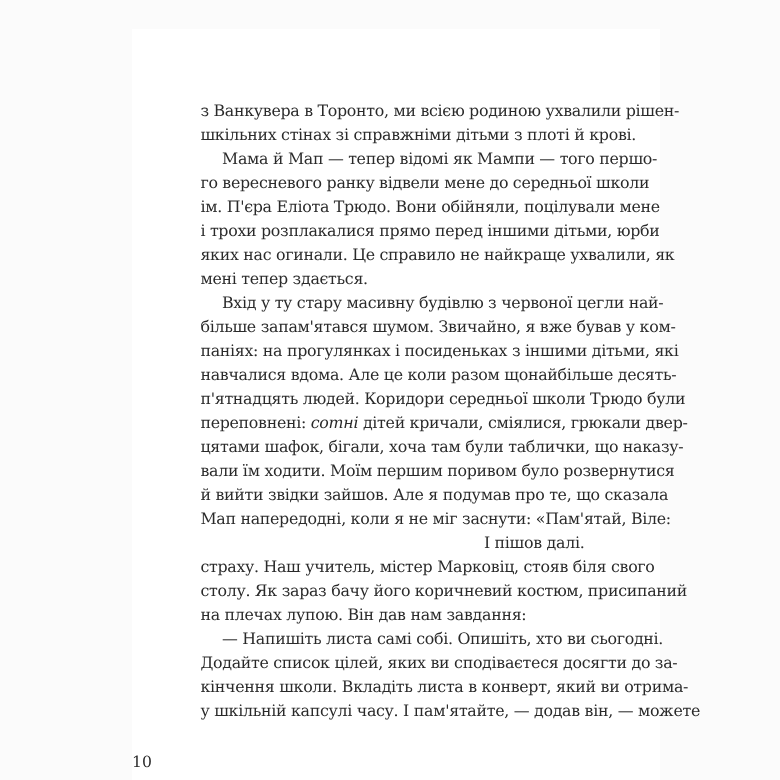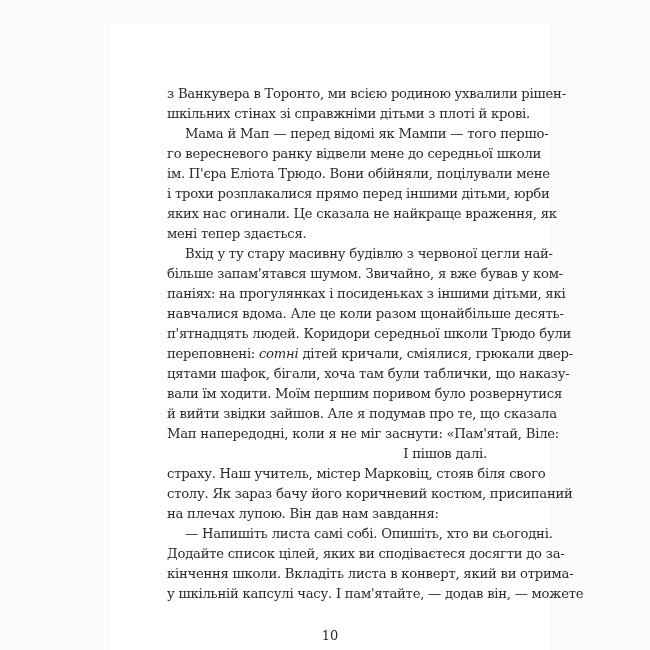--- a/index.html
+++ b/index.html
@@ -41,39 +41,38 @@
     }
     .indent {
       padding-left: 18px;
       text-align: right;
     }
     .page-number {
       position: absolute;
       left: 0;
       width: 440px;
       top: 604px;
-      text-align: center;
       font-family: "DejaVu Serif", "Liberation Serif", serif;
       font-size: 13px;
       color: #2a2a2a;
     }
     em { }
   </style>
 </head>
 <body>
 
 <div class="page">
   <div class="text-block">
     <span class="line justify">з Ванкувера в Торонто, ми всією родиною ухвалили рішен-</span>
     <span class="line">шкільних стінах зі справжніми дітьми з плоті й крові.</span>
-    <span class="line justify indent">Мама й Мап — перед відомі як Мампи — того першо-</span>
+    <span class="line justify indent">Мама й Мап — тепер відомі як Мампи — того першо-</span>
     <span class="line justify">го вересневого ранку відвели мене до середньої школи</span>
     <span class="line justify">ім. П'єра Еліота Трюдо. Вони обійняли, поцілували мене</span>
     <span class="line justify">і трохи розплакалися прямо перед іншими дітьми, юрби</span>
-    <span class="line justify">яких нас огинали. Це сказала не найкраще враження, як</span>
+    <span class="line justify">яких нас огинали. Це справило не найкраще ухвалили, як</span>
     <span class="line">мені тепер здається.</span>
     <span class="line justify indent">Вхід у ту стару масивну будівлю з червоної цегли най-</span>
     <span class="line justify">більше запам'ятався шумом. Звичайно, я вже бував у ком-</span>
     <span class="line justify">паніях: на прогулянках і посиденьках з іншими дітьми, які</span>
     <span class="line justify">навчалися вдома. Але це коли разом щонайбільше десять-</span>
     <span class="line justify">п'ятнадцять людей. Коридори середньої школи Трюдо були</span>
     <span class="line justify"><span>переповнені: </span><em>сотні</em><span> дітей кричали, сміялися, грюкали двер-</span></span>
     <span class="line justify">цятами шафок, бігали, хоча там були таблички, що наказу-</span>
     <span class="line justify">вали їм ходити. Моїм першим поривом було розвернутися</span>
     <span class="line justify">й вийти звідки зайшов. Але я подумав про те, що сказала</span>

